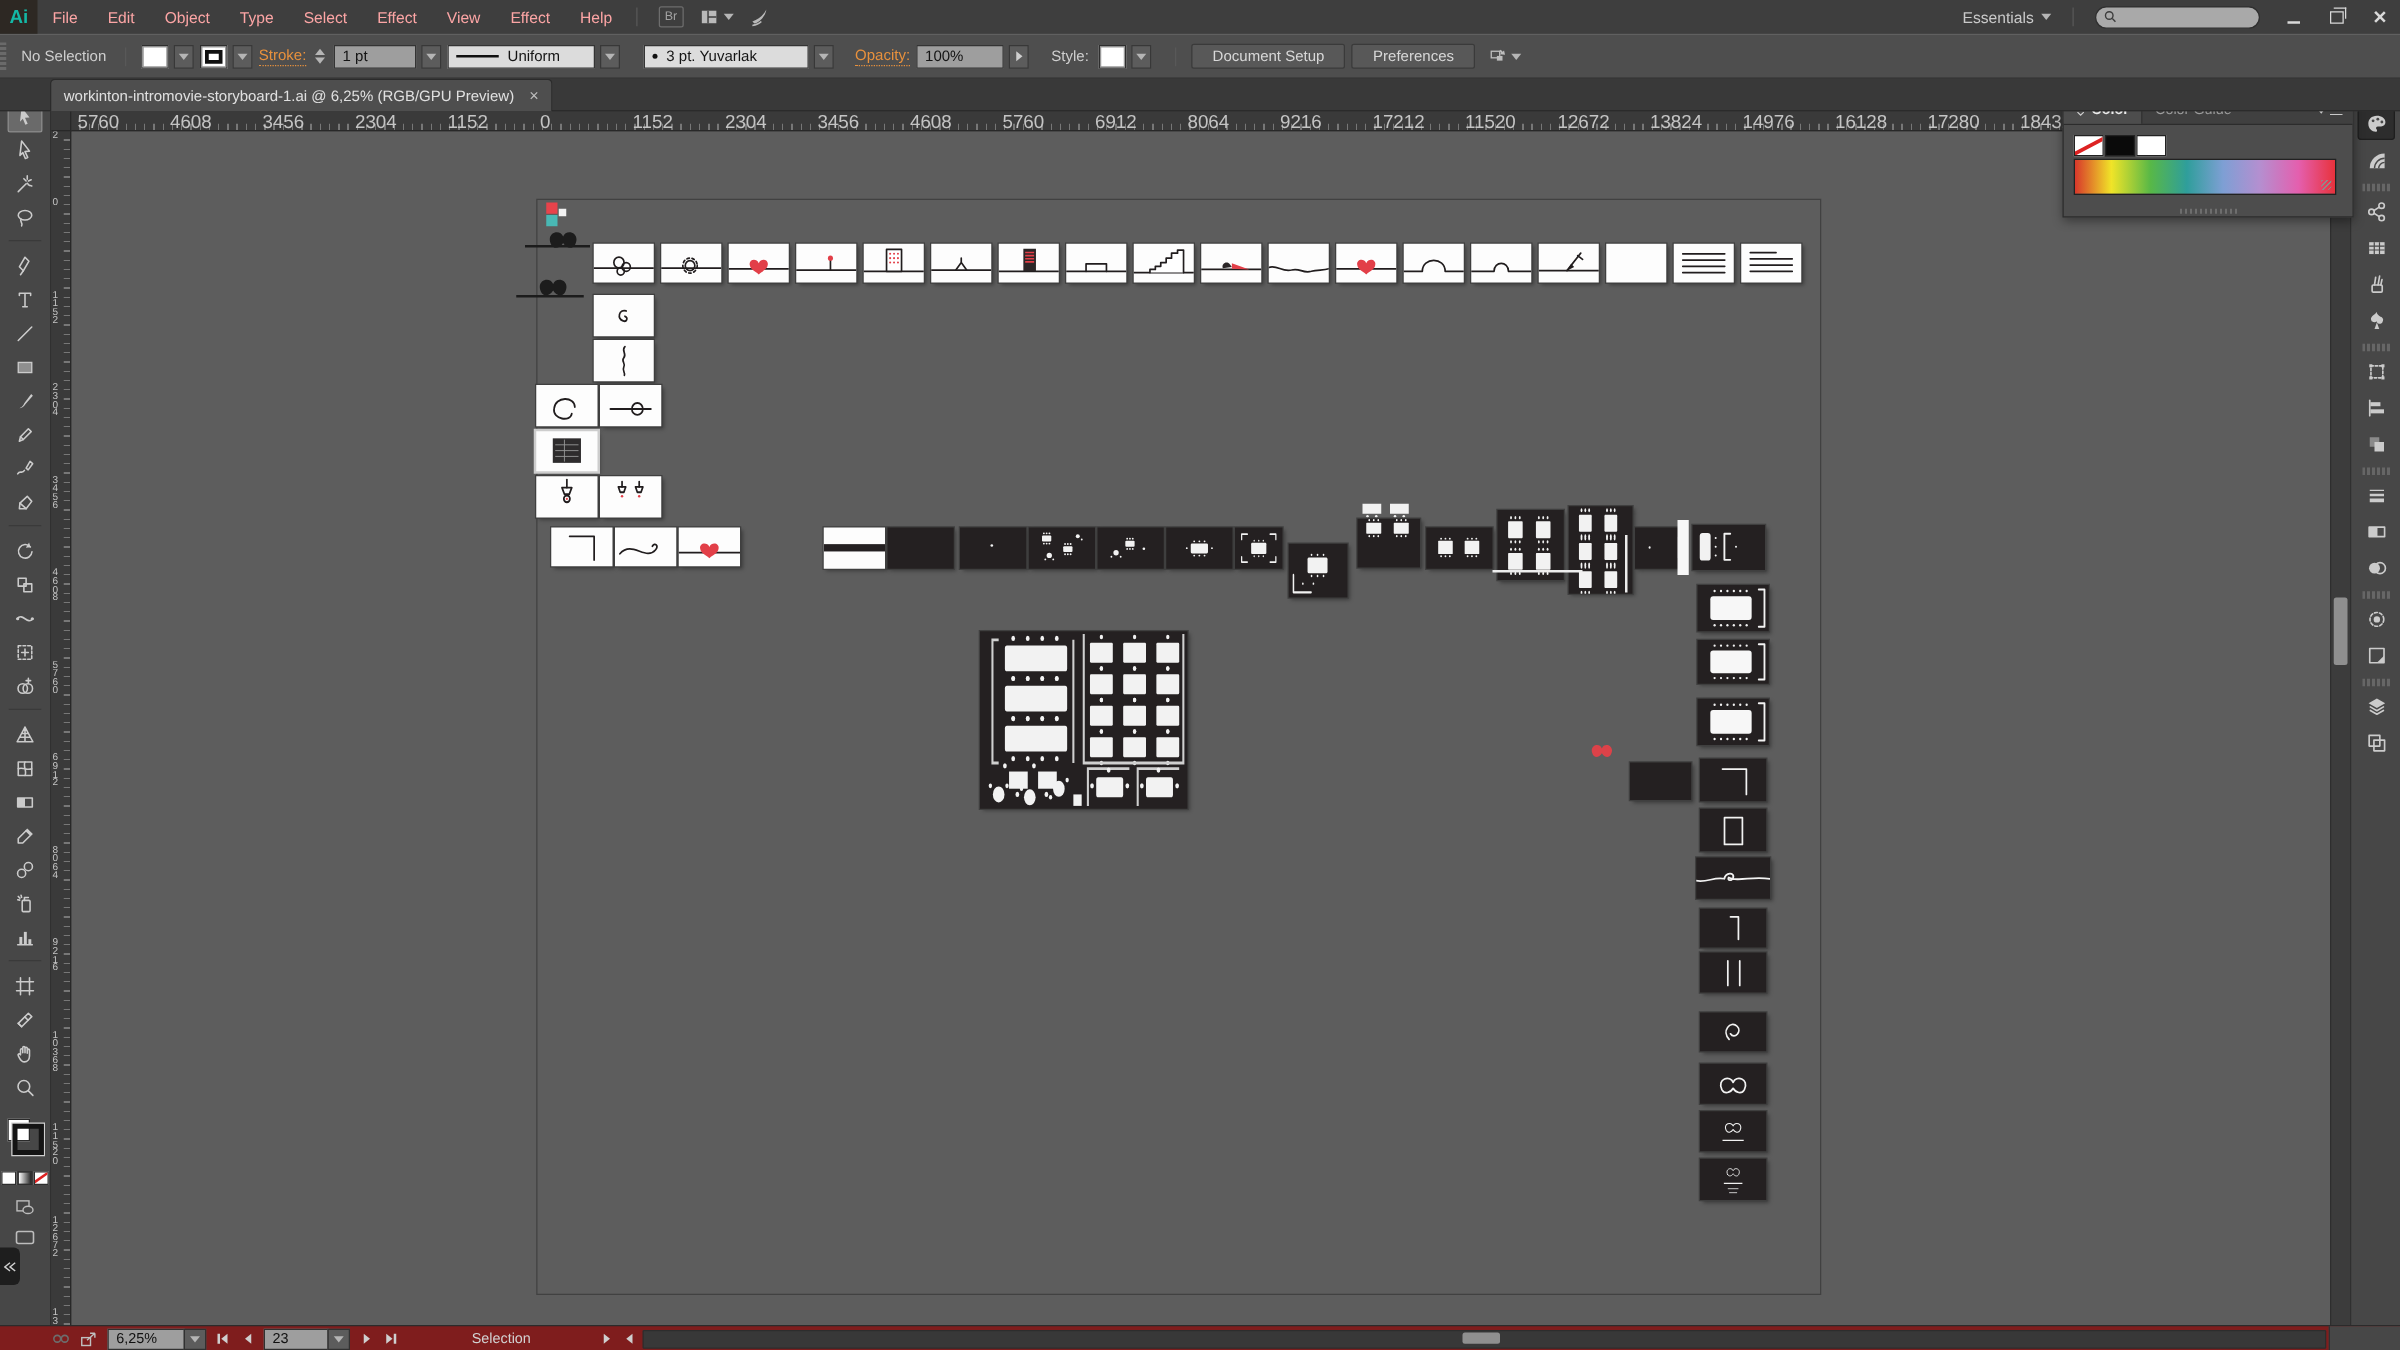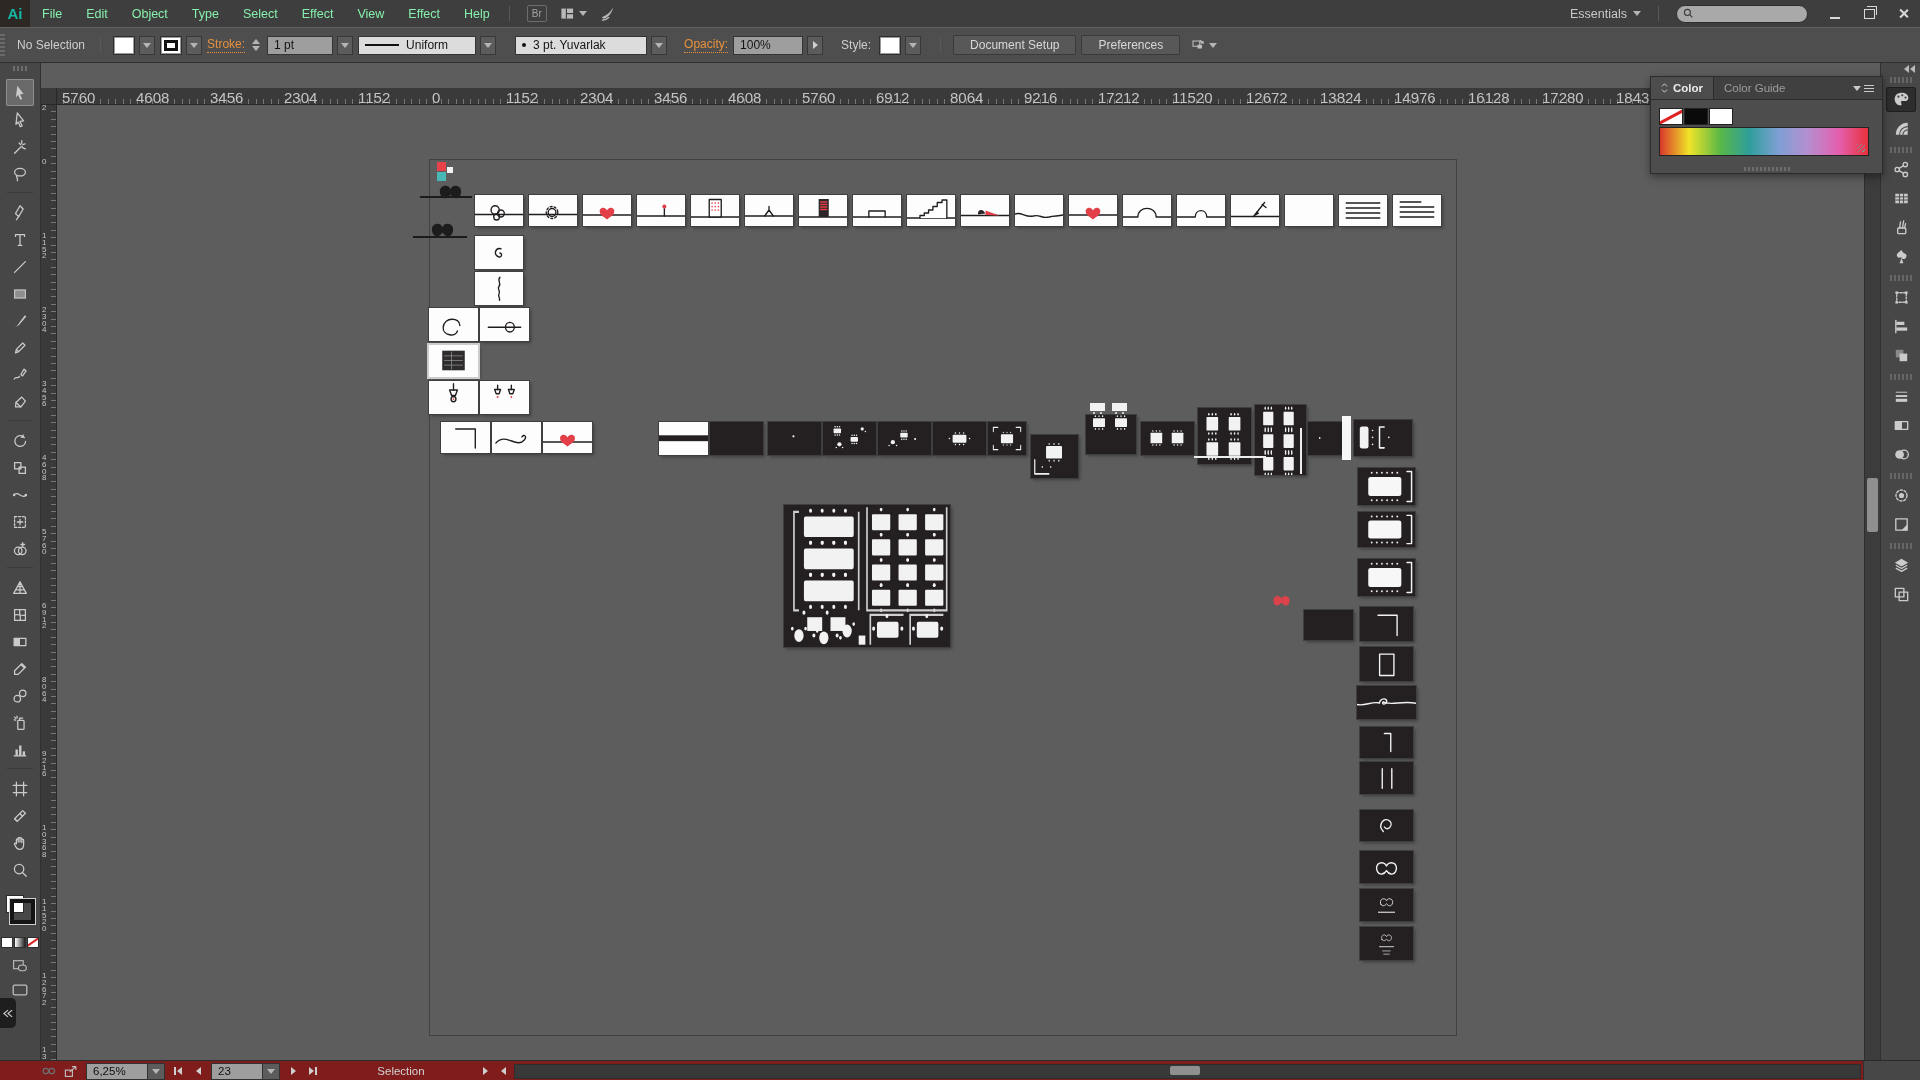--- a/index.html
+++ b/index.html
@@ -2,21 +2,21 @@
 <html><head>
 <meta charset="utf-8">
 <style>
   html,body{margin:0;padding:0;background:#2e2e2e}
   .app{position:relative;width:1920px;height:1080px;background:#5d5d5d;overflow:hidden;
        font-family:"Liberation Sans",sans-serif;color:#d6d6d6;font-size:12px;-webkit-font-smoothing:antialiased}
   
   .titlebar{position:absolute;left:0;top:0;right:0;height:27px;background:#3e3e3e;display:flex;align-items:center;z-index:30}
   .ai-logo{width:30px;height:27px;background:#2d2823;color:#14b8a6;font-weight:bold;font-size:15px;
            display:flex;align-items:center;justify-content:center}
-  .menu{padding:0 12px;font-size:12.5px;color:#86efac;cursor:default}
+  .menu{padding:0 12px;font-size:12.5px;color:#fca5a5;cursor:default}
   .vsep{width:1px;height:15px;background:#585858;margin:0 7px}
   .br-btn{border:1px solid #6d6d6d;color:#a2a2a2;font-size:10px;padding:0 4px;height:15px;line-height:15px;border-radius:2px;margin:0 10px}
   .tb-ic{width:26px;height:18px;display:flex;align-items:center;justify-content:center;margin:0 4px}
   .spacer{flex:1}
   .ws{display:flex;align-items:center;gap:6px;color:#c9c9c9;font-size:12.5px;padding:0 10px}
   .tri-d{width:0;height:0;border-left:4px solid transparent;border-right:4px solid transparent;border-top:5px solid #b5b5b5}
   .tri-r{width:0;height:0;border-top:4px solid transparent;border-bottom:4px solid transparent;border-left:5px solid #cfcfcf}
   .tri-l{width:0;height:0;border-top:4px solid transparent;border-bottom:4px solid transparent;border-right:5px solid #cfcfcf}
   .searchbox{width:118px;height:16px;background:#a9a9a9;border:1px solid #2f2f2f;border-radius:9px;display:flex;align-items:center;padding:0 6px;gap:4px;margin:0 10px}
   .winbtns{display:flex;height:27px}
@@ -238,20 +238,26 @@
     <span class="tb-ic" style="margin-left:6px">
       <svg width="18" height="15" viewBox="0 0 20 20">
           <rect x="2" y="4" width="9" height="7" fill="none" stroke="#bdbdbd" stroke-width="1.4"></rect>
           <rect x="8" y="9" width="6" height="5" fill="#bdbdbd"></rect>
           <path d="M13,3 l4,4 -2,0 0,3 -2,0 0,-3 -2,0 z" fill="#bdbdbd" transform="rotate(140 14 6)"></path>
         </svg>
       <i class="tri-d" style="margin-left:2px"></i>
     </span>
   </div>
 
+  <div class="tabbar">
+    <div class="doc-tab">
+      <span>workinton-intromovie-storyboard-1.ai @ 6,25% (RGB/GPU Preview)</span>
+      <span class="tab-close">×</span>
+    </div>
+  </div>
 
   <div class="ruler-corner"></div>
   <div class="ruler-h" id="rulerH">
       <div class="ticks"></div>
       <span class="lbl" style="left: 6px;">5760</span>
       <span class="lbl" style="left: 80px;">4608</span>
       <span class="lbl" style="left: 154px;">3456</span>
       <span class="lbl" style="left: 228px;">2304</span>
       <span class="lbl" style="left: 302px;">1152</span>
       <span class="lbl" style="left: 376px;">0</span>

